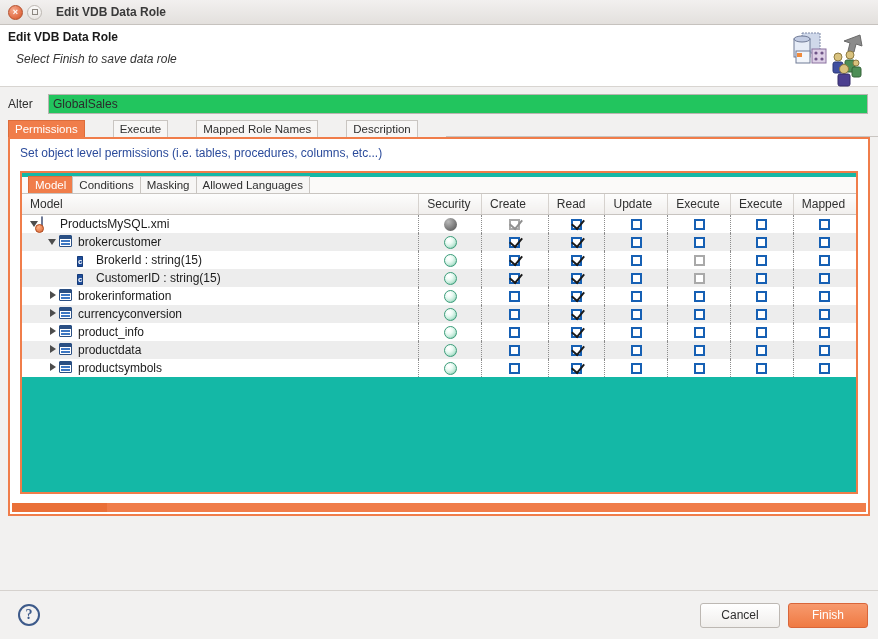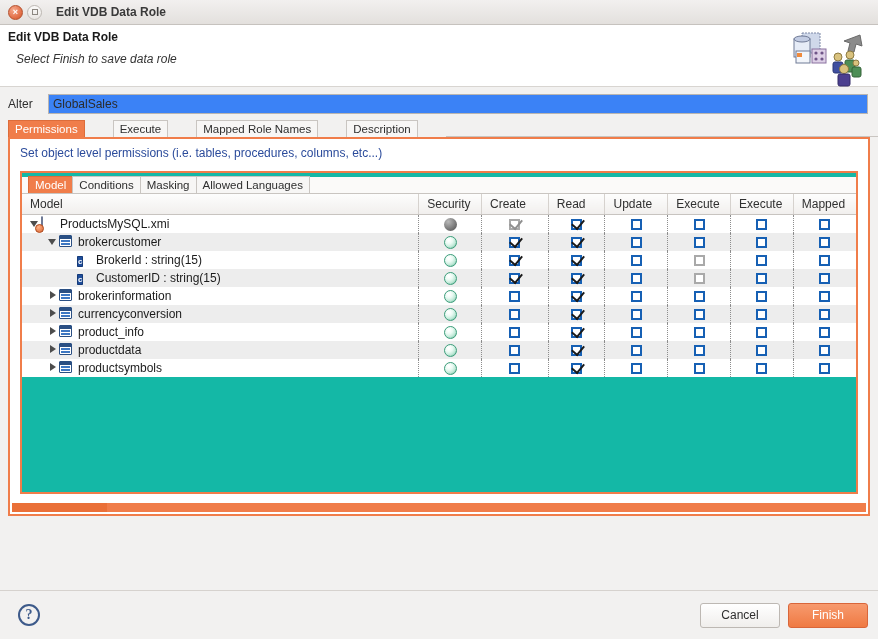--- a/index.html
+++ b/index.html
@@ -55,21 +55,21 @@
   }
 
   
   .namerow{
     height:33px; display:flex; align-items:center;
     padding:0 10px 0 8px; background:#f2f1f0;
   }
   .namerow label{ width:40px; font-size:12px; color:#2e2e2e; }
   .namerow input{
     flex:1; height:20px; font-family:"Liberation Sans",sans-serif; font-size:12px;
-    border:1px solid #b9b5b1; background:#3b82f6; padding:0 4px; color:#2b2b2b;
+    border:1px solid #b9b5b1; background:#22c55e; padding:0 4px; color:#2b2b2b;
     outline:none;
   }
 
   
   .tabs-outer{ padding-left:8px; background:#f2f1f0; height:17px; display:flex; align-items:flex-end;gap:29px;}
   .tab{
     height:17px; line-height:16px; padding:0 6px; font-size:11.5px;
     border:1px solid #c9c5c1; border-bottom:none;
     background:#f7f6f5; color:#2e2e2e; cursor:pointer; margin-right:-1px;
     white-space:nowrap;

